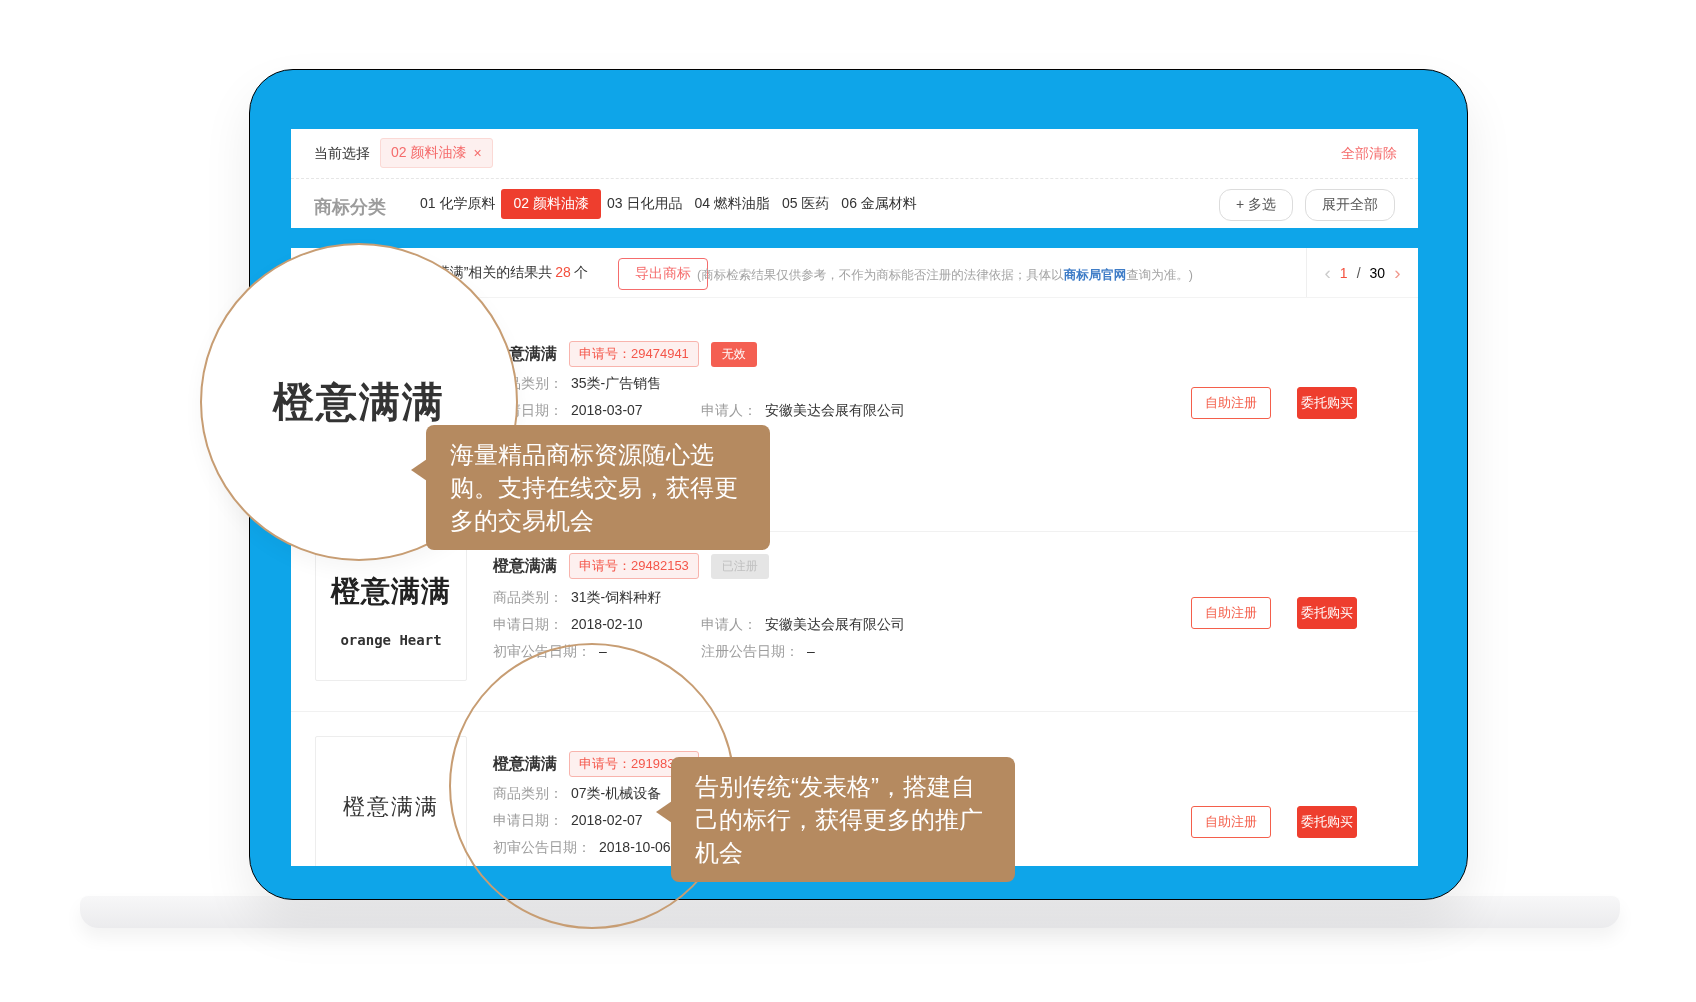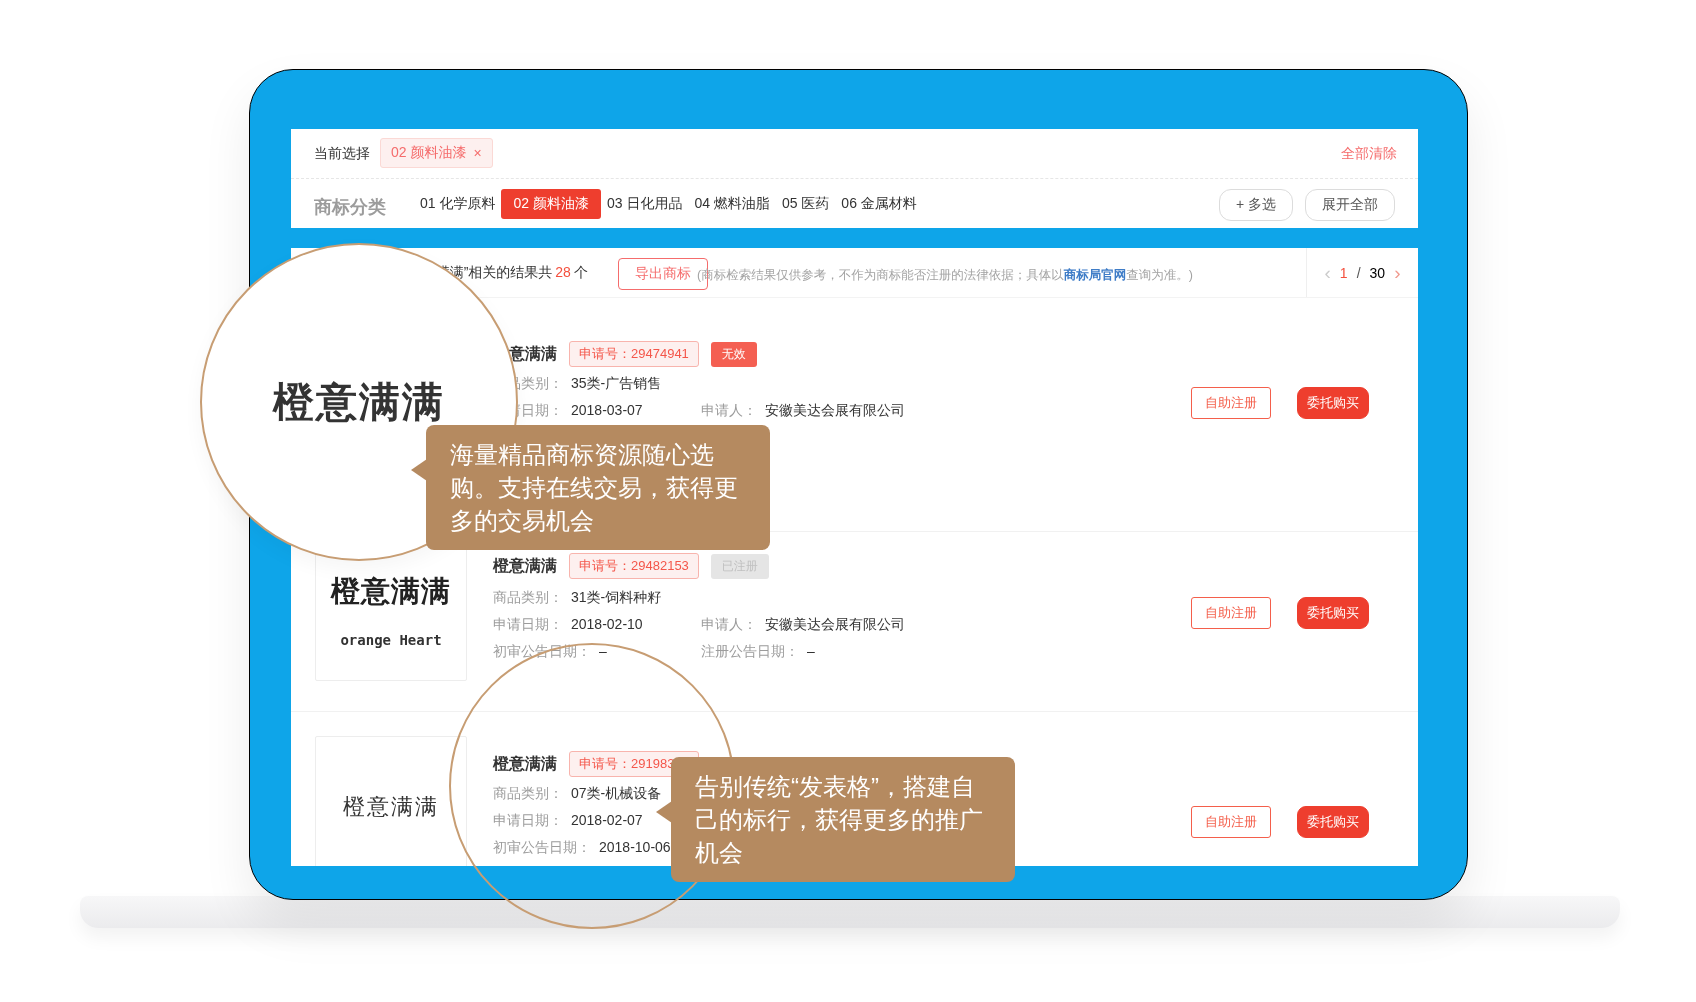--- a/index.html
+++ b/index.html
@@ -88,22 +88,22 @@
   .badge-status.registered{background:#e5e5e5;color:#c0c0c0;}
   .fline{position:absolute;left:202px;font-size:14px;color:#333;white-space:nowrap;}
   .fl{color:#9c9c9c;margin-right:8px;}
   .fcol2{position:absolute;left:208px;top:0;white-space:nowrap;}
   .row-actions{position:absolute;left:900px;display:flex;gap:26px;}
   .btn-outline{
     background:#fff;border:1px solid #f45f4b;color:#f45f4b;border-radius:3px;
     font-size:13px;padding:6px 13px;cursor:pointer;white-space:nowrap;
   }
   .btn-solid{
-    background:#ee3e2e;border:1px solid #ee3e2e;color:#fff;border-radius:9px;
-    font-size:13px;padding:6px 9px;cursor:pointer;white-space:nowrap;
+    background:#ee3e2e;border:1px solid #ee3e2e;color:#fff;border-radius:3px;
+    font-size:13px;padding:6px 3px;cursor:pointer;white-space:nowrap;
   }
 
   
   .lens1{
     position:absolute;left:200px;top:243px;width:314px;height:314px;border-radius:50%;
     background:#fff;border:2px solid #c79d73;z-index:5;
     display:flex;align-items:center;justify-content:center;
     box-shadow:0 8px 20px rgba(0,0,0,.04);
   }
   .lens1-text{font-size:41px;font-weight:700;color:#333;letter-spacing:2px;}

